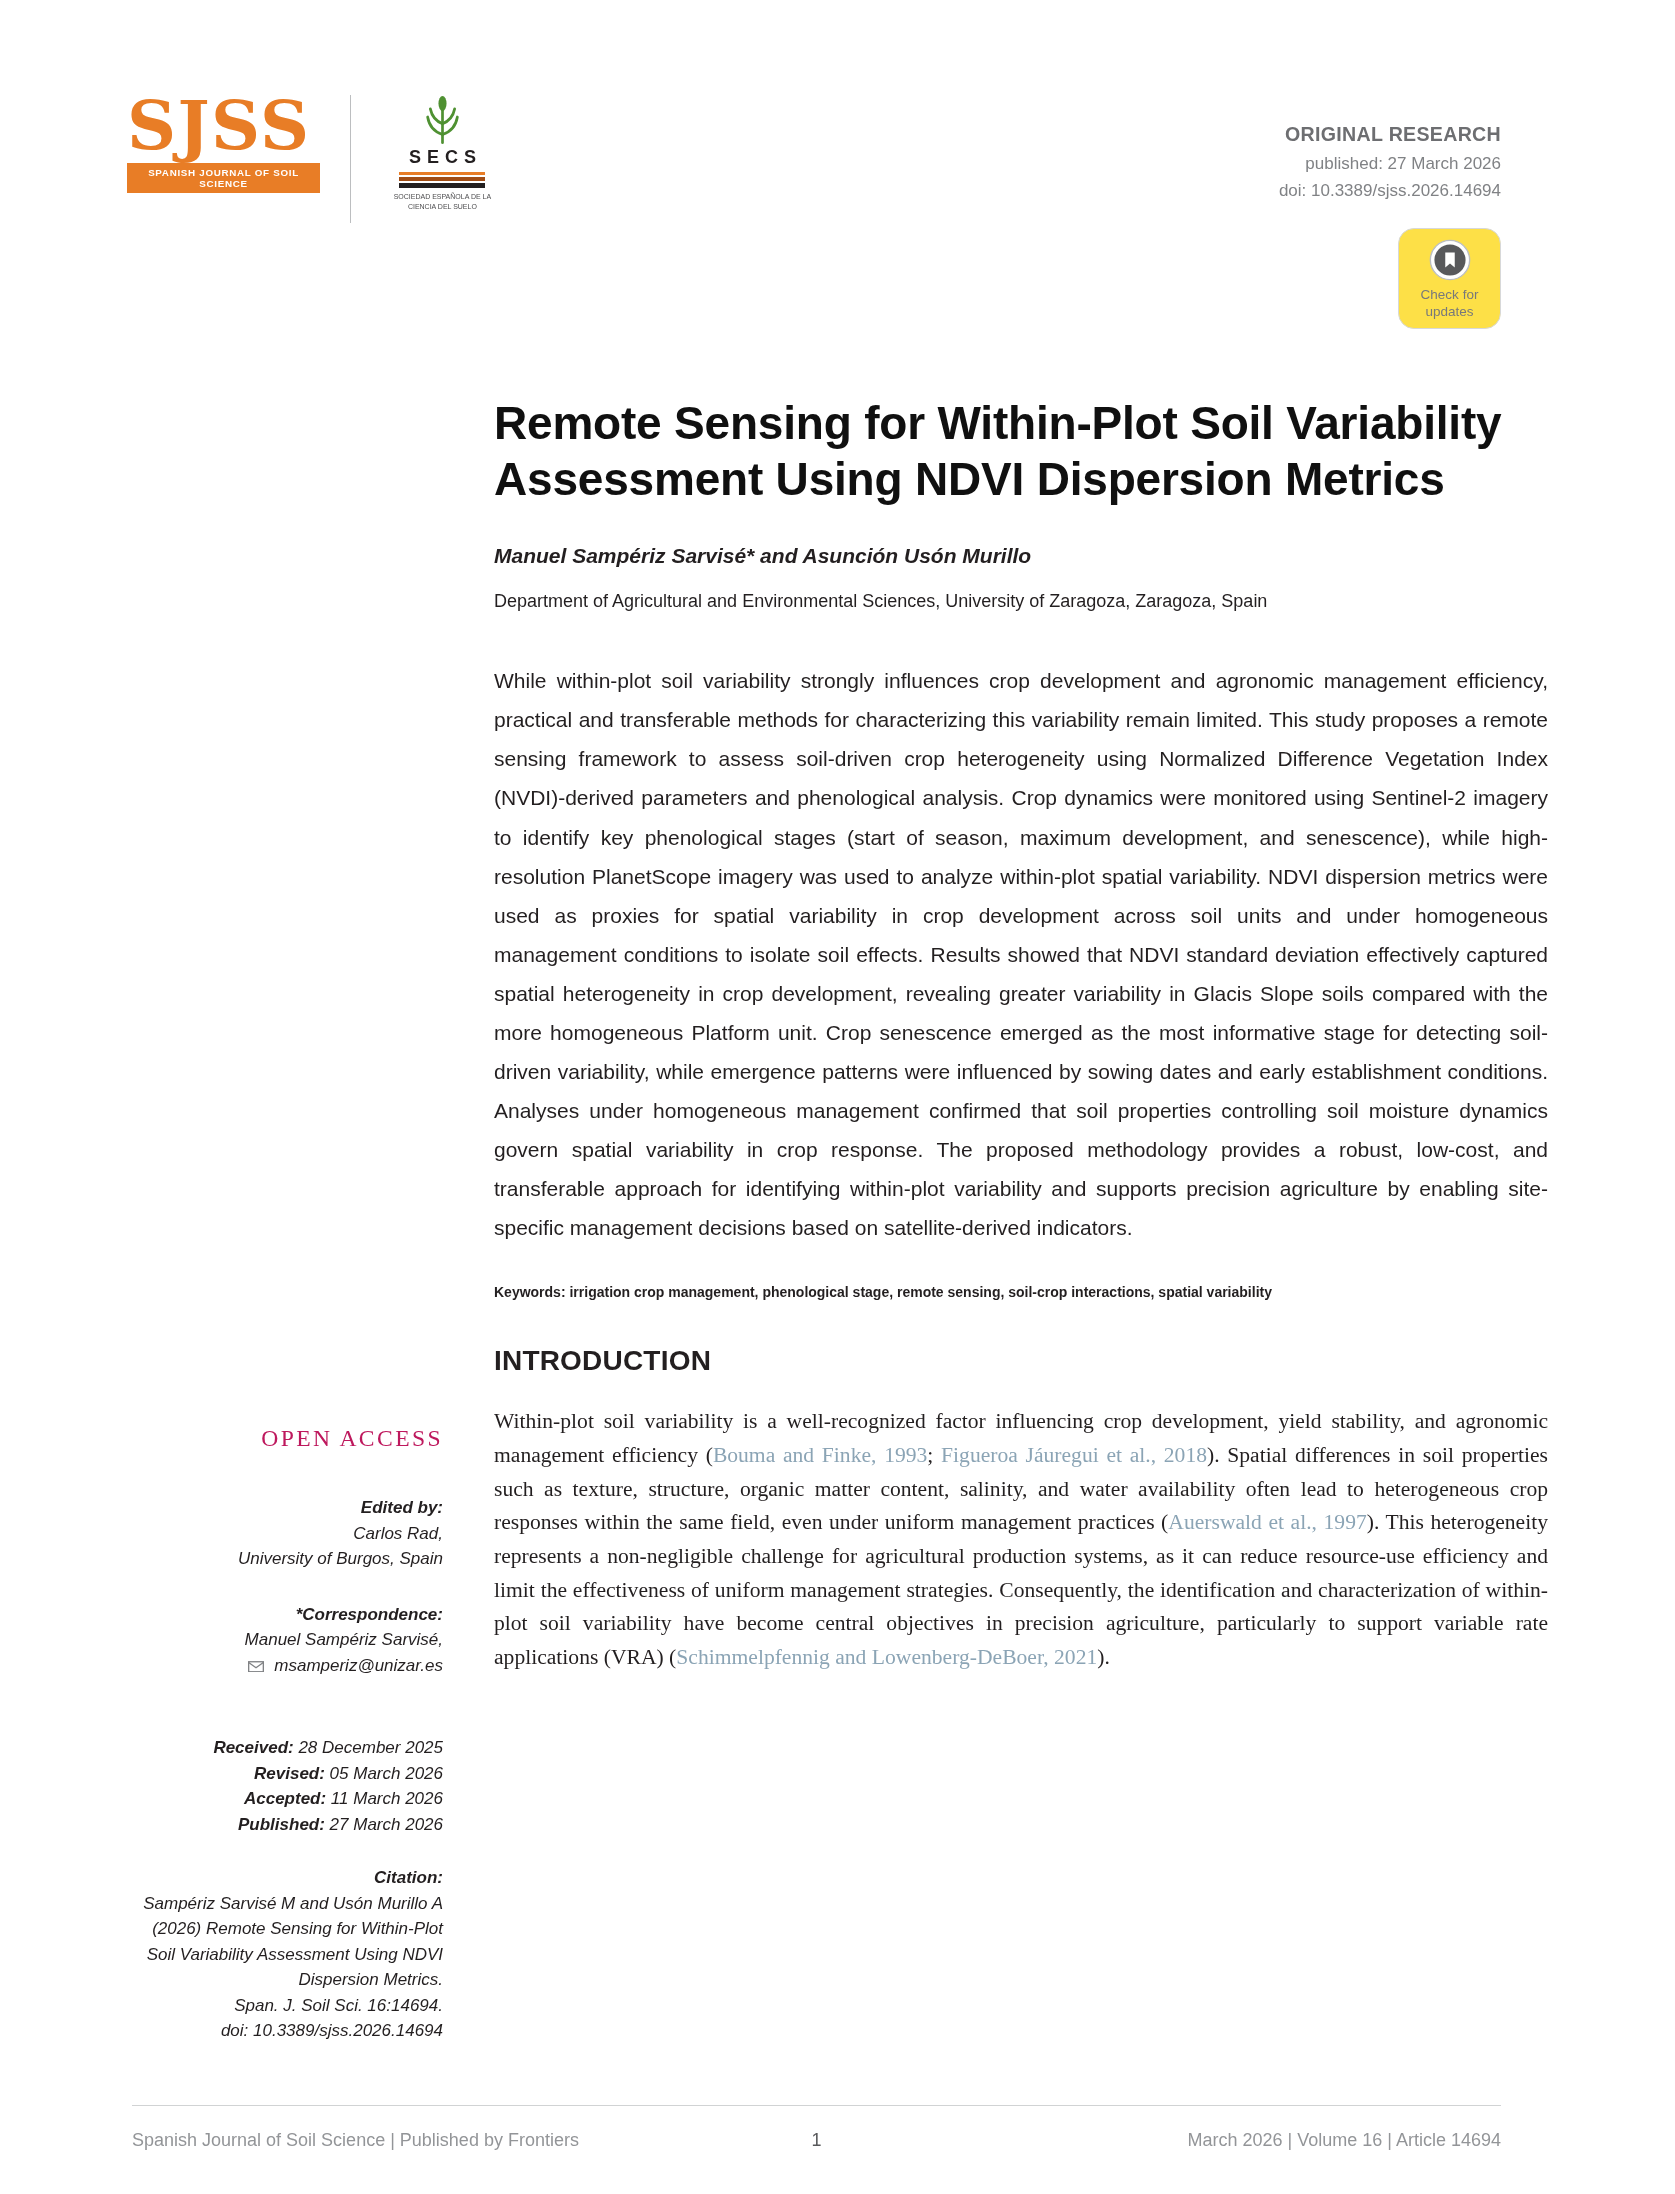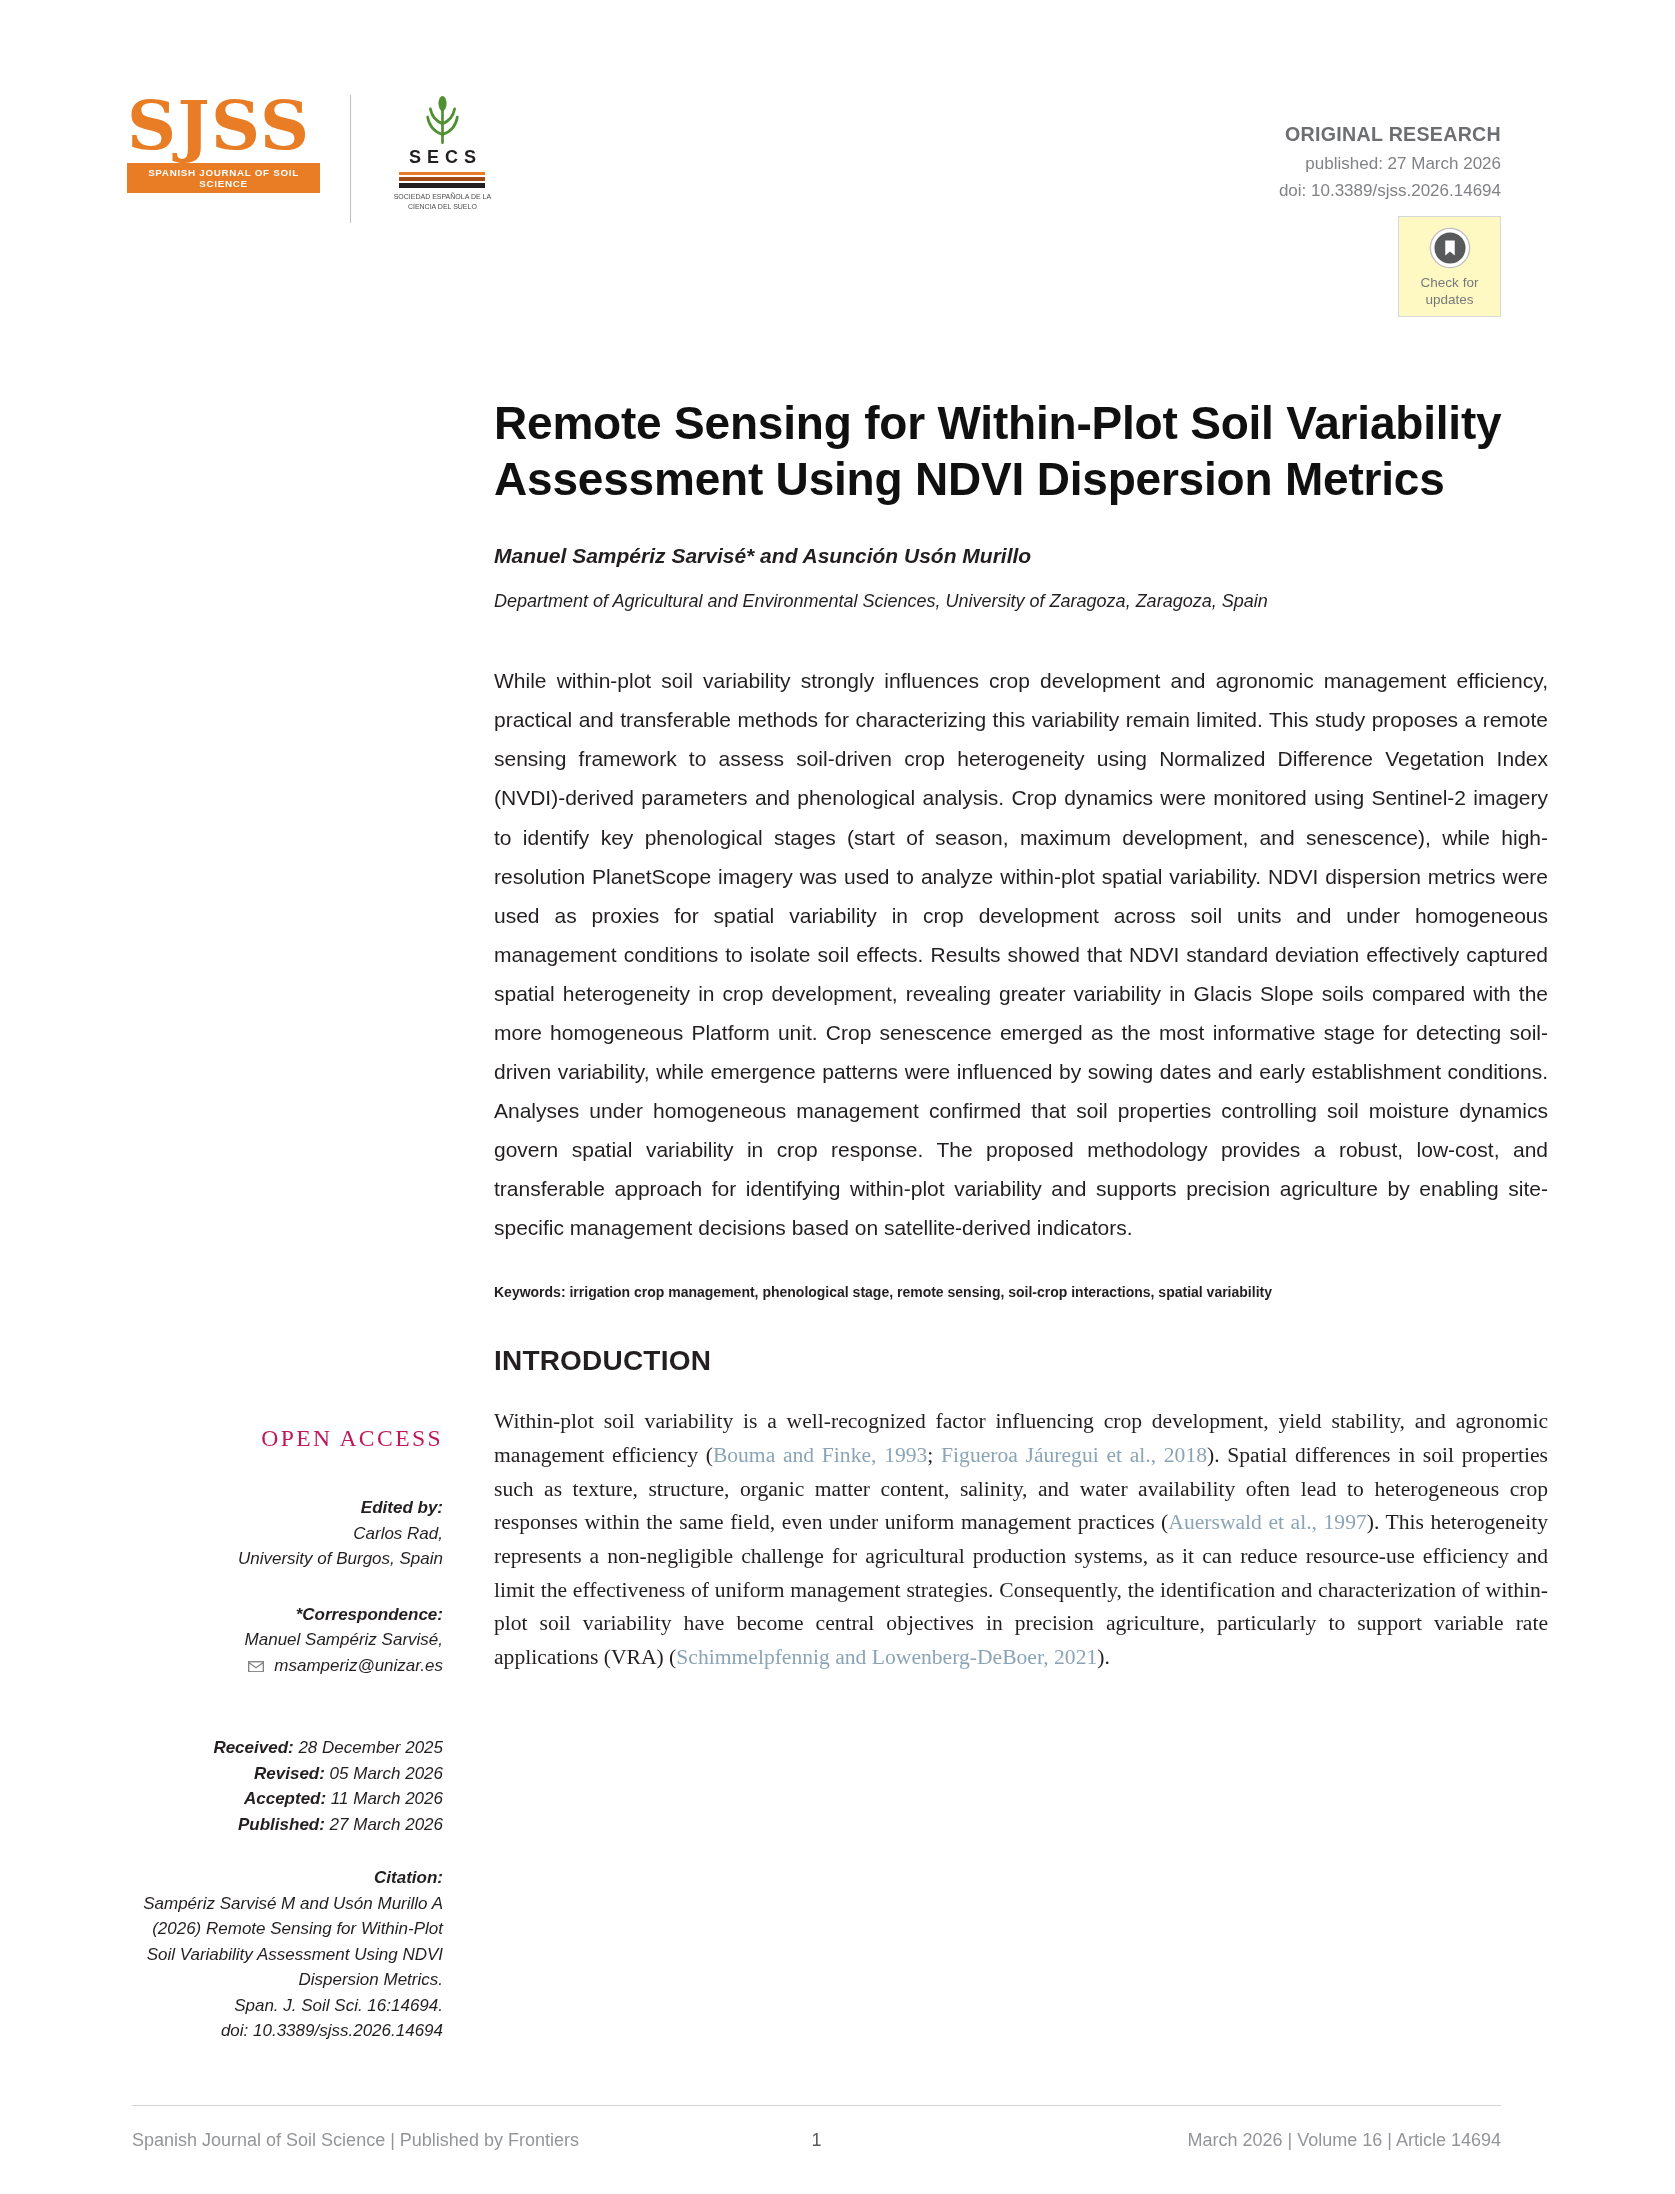--- a/index.html
+++ b/index.html
@@ -16,28 +16,28 @@
   .secs-logo { width:122px; display:flex; flex-direction:column; align-items:center; }
   .secs-name { margin-top:1.4px; font-weight:bold; font-size:18px; letter-spacing:6px; text-indent:6px; color:#231f20; }
   .secs-stripes { margin-top:3.4px; width:86px; height:16px;
     background:linear-gradient(180deg,#e87d26 0 3.4px,#ffffff 3.4px 5.4px,#a14d15 5.4px 8.8px,#ffffff 8.8px 10.8px,#231f20 10.8px 16px); }
   .secs-sub { margin-top:4.7px; font-size:7px; color:#4d4d4f; line-height:1.4; width:115px; text-align:center; }
 
   .header-meta { position:absolute; right:127px; top:95px; text-align:right; }
   .article-type { font-size:19.6px; font-weight:bold; color:#6d6e71; letter-spacing:0.3px; margin-bottom:5.4px; }
   .meta-line { font-size:17px; color:#808285; line-height:1.55; }
 
-  .check-badge { position:absolute; right:127px; top:188px; width:103px; border:1.4px solid #d7d8d9; border-radius:0; background:#fef9c3; padding:9.5px 4px 6.8px; text-align:center; cursor:pointer; }
+  .check-badge { position:absolute; right:127px; top:200px; width:103px; border:1.4px solid #d7d8d9; border-radius:16px; background:#fde047; padding:9.5px 4px 6.8px; text-align:center; cursor:pointer; }
   .check-badge-text { margin-top:5.4px; font-size:13.5px; color:#77787b; line-height:1.3; }
 
   
   .main-col { position:absolute; left:494px; top:368px; width:1054px; }
   .article-title { font-size:46px; font-weight:bold; line-height:1.21; color:#101010; letter-spacing:-0.2px; }
   .authors { margin-top:37px; font-size:21px; font-weight:bold; font-style:italic; }
-  .affiliation { margin-top:23px; font-size:18px; font-style:italic; color:#231f20; }
+  .affiliation { margin-top:23px; font-size:18px; color:#231f20; }
   .abstract { margin-top:49px; font-size:21px; line-height:1.86; text-align:justify; }
   .keywords { margin-top:34px; font-size:14px; font-weight:bold; line-height:1.6; text-align:justify; }
   .section-heading { margin-top:42px; font-size:28px; font-weight:bold; letter-spacing:0.2px; }
   .intro-text { margin-top:28px; font-family:"Liberation Serif", serif; font-size:21.6px; line-height:1.56; text-align:justify; }
   .cite-link { color:#8ba4b5; cursor:pointer; }
 
   
   .sidebar { position:absolute; left:127px; top:1393px; width:316px; text-align:right; font-size:17px; font-style:italic; line-height:1.5; color:#231f20; }
   .open-access { font-family:"Liberation Serif", serif; font-style:normal; font-size:23.6px; letter-spacing:2.4px; color:#be185d; margin-bottom:39px; }
   .sb-label { font-weight:bold; }

